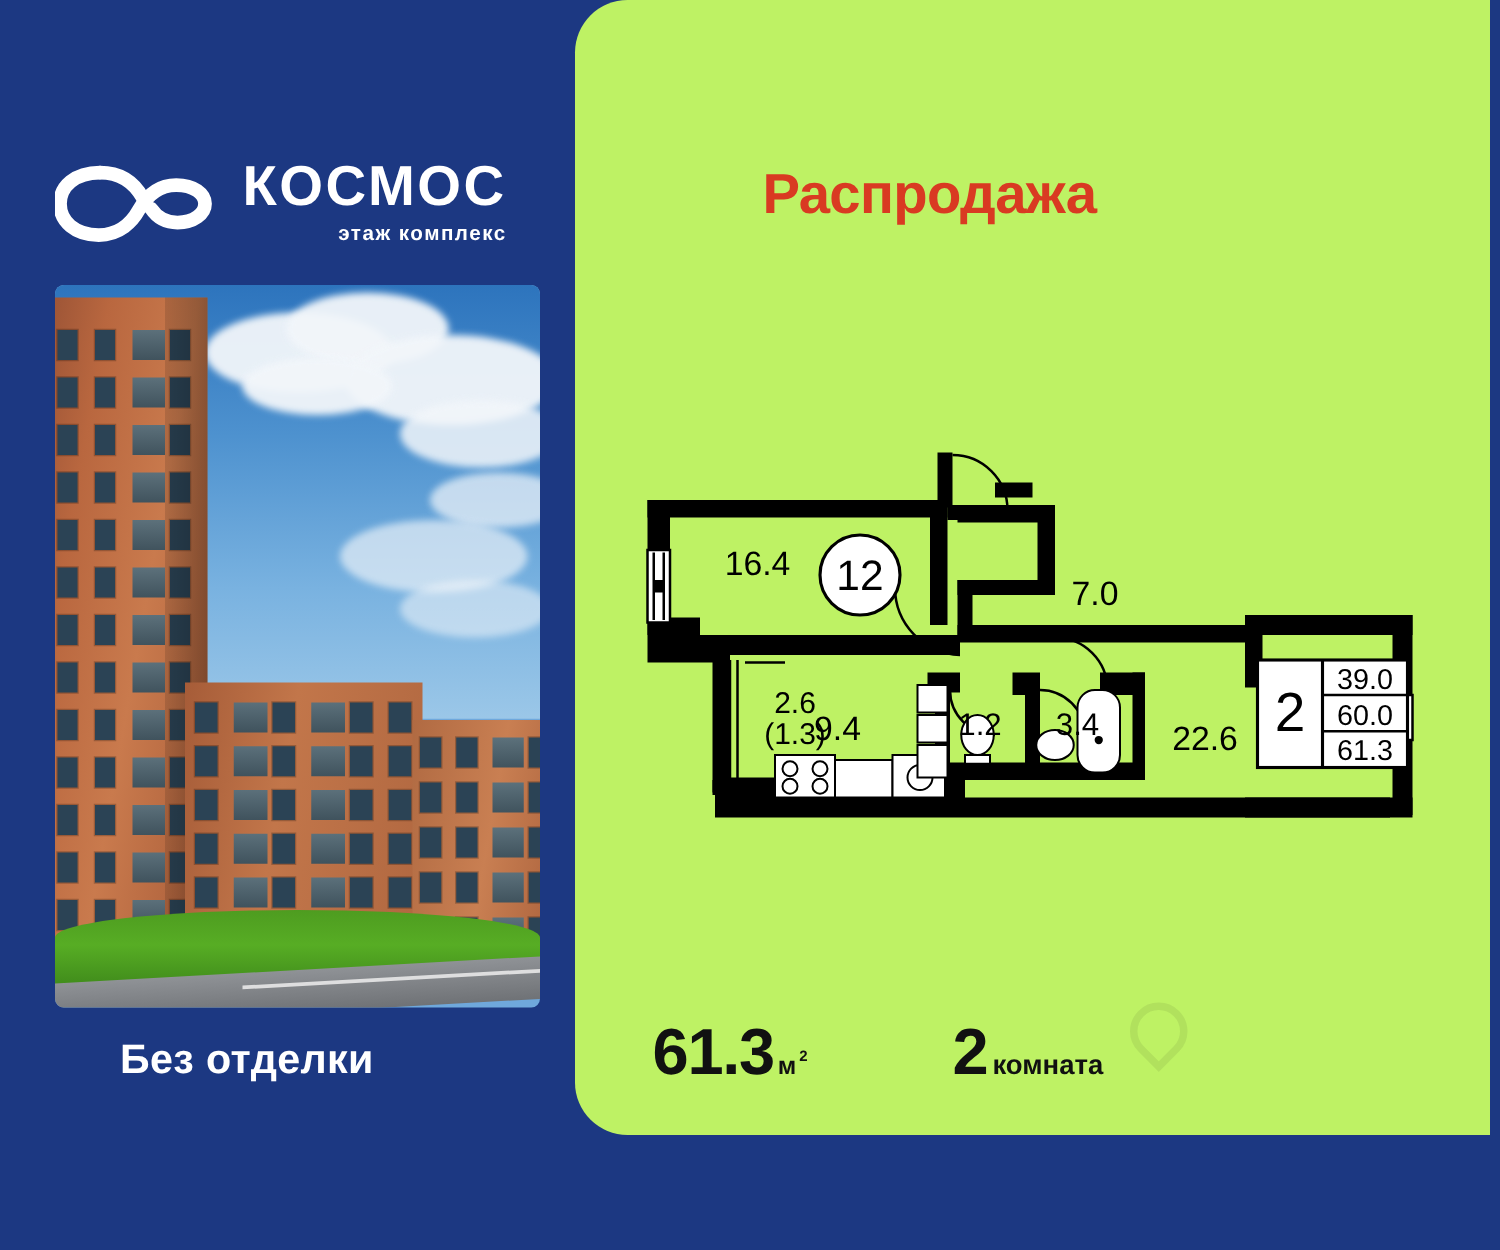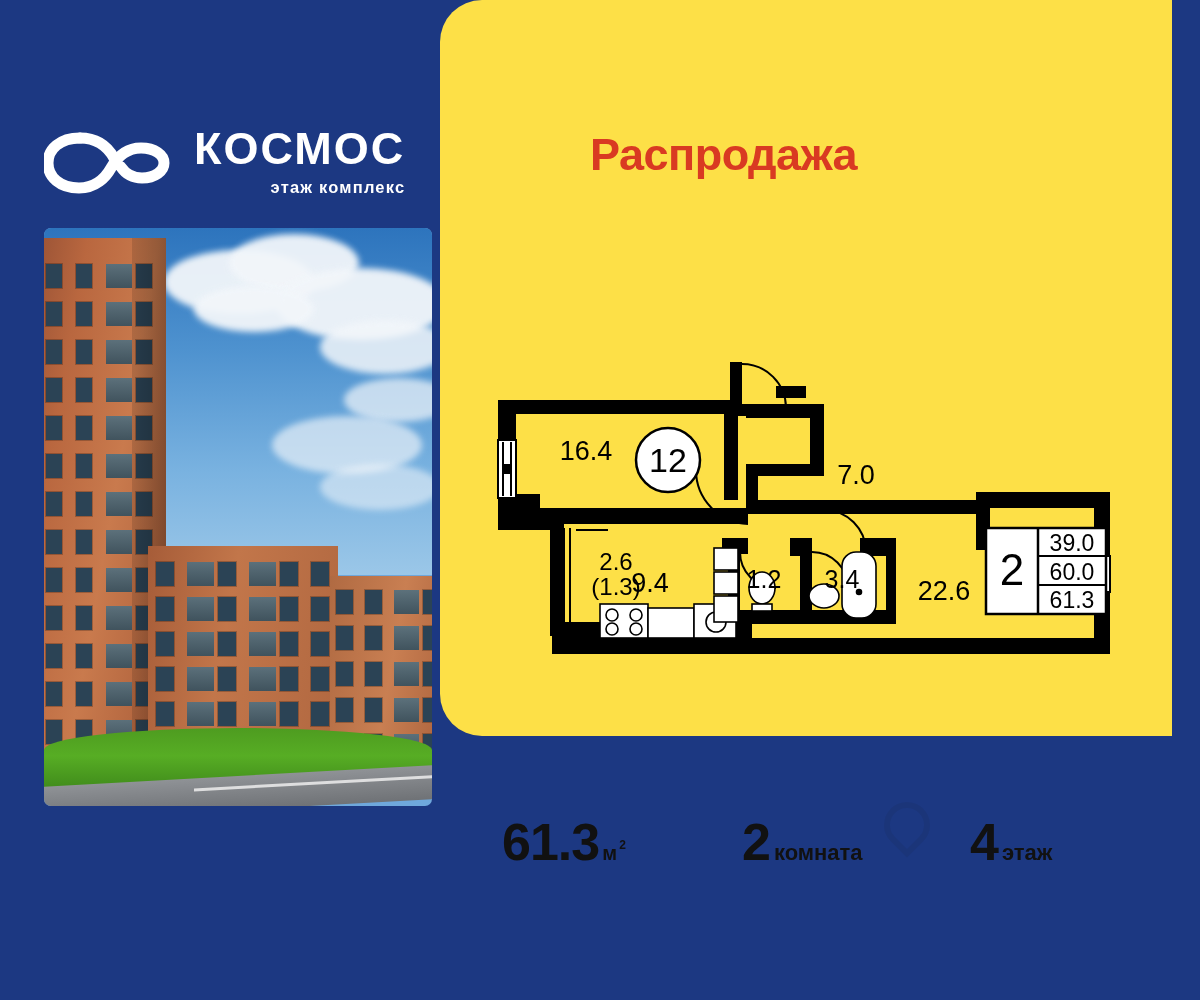--- a/index.html
+++ b/index.html
@@ -81,22 +81,22 @@
   .road-line{
     position:absolute;left:150px;top:10px;width:260px;height:3px;background:#e8e8e8;opacity:.9;
   }
   .left-caption{
     position:absolute;left:96px;top:828px;
     color:#ffffff;font-size:33px;font-weight:bold;letter-spacing:.3px;
   }
 
   
   .card{
-    position:absolute;left:440px;top:0;width:732px;height:736px;
-    background:#fde047;border-radius:42px 0 0 42px;
+    position:absolute;left:460px;top:0;width:732px;height:908px;
+    background:#bef264;border-radius:42px 0 0 42px;
   }
   .headline{
     position:absolute;left:150px;top:128px;width:560px;
     color:#d93a22;font-size:45px;font-weight:bold;line-height:54px;
     letter-spacing:-.5px;
   }
   .headline .l2{display:block;}
 
   
   .plan{
@@ -280,20 +280,21 @@
           <div class="win" style="left:93px;top:158px;width:17px;height:24px;"></div>
         </div>
     </div>
 
     <div class="grass"></div>
     <div class="road">
       <div class="road-line"></div>
     </div>
   </div>
 
+  <div class="left-caption">Без отделки</div>
 </div>
 
 <div class="card">
 
   <div class="headline">
     <span class="l1">Распродажа</span>
   </div>
 
   <div class="plan">
     <svg width="660" height="350" viewBox="0 0 660 350">
@@ -430,17 +431,14 @@
     <div class="wm-pin"></div>
   </div>
 
   <div class="summary">
     <div class="sum-item s1">
       <span class="sum-num">61.3</span><span class="sum-sq"><span>м</span><sup>2</sup></span>
     </div>
     <div class="sum-item s2">
       <span class="sum-num">2</span><span class="sum-unit">комната</span>
     </div>
-    <div class="sum-item s3">
-      <span class="sum-num">4</span><span class="sum-unit">этаж</span>
-    </div>
   </div>
 </div>
 
 </body></html>

